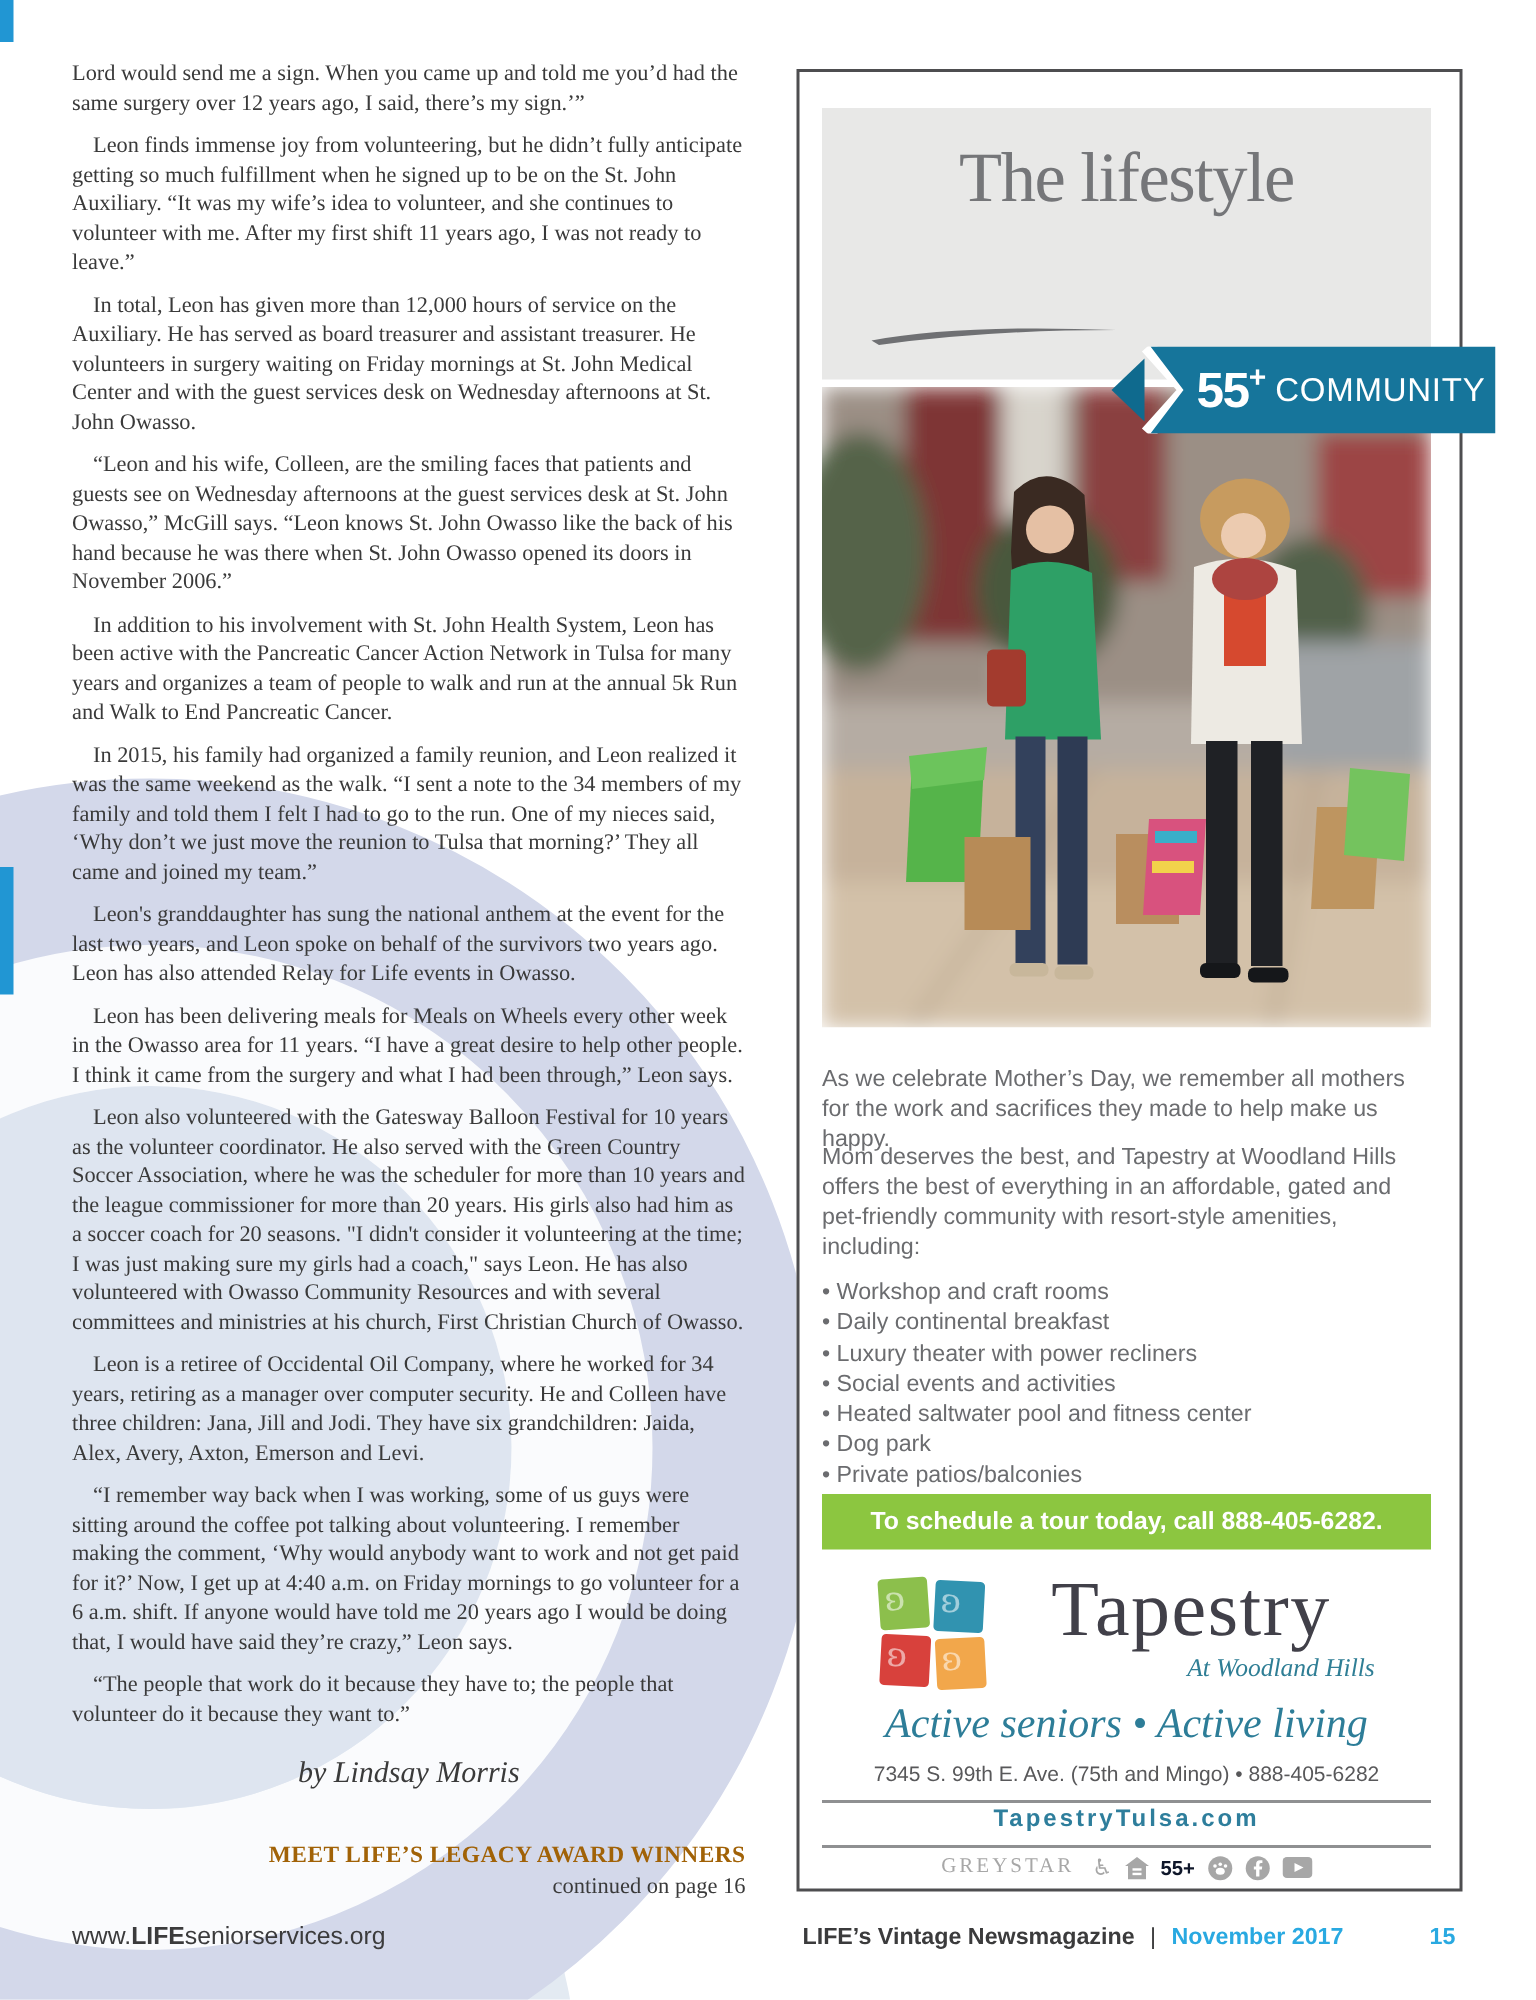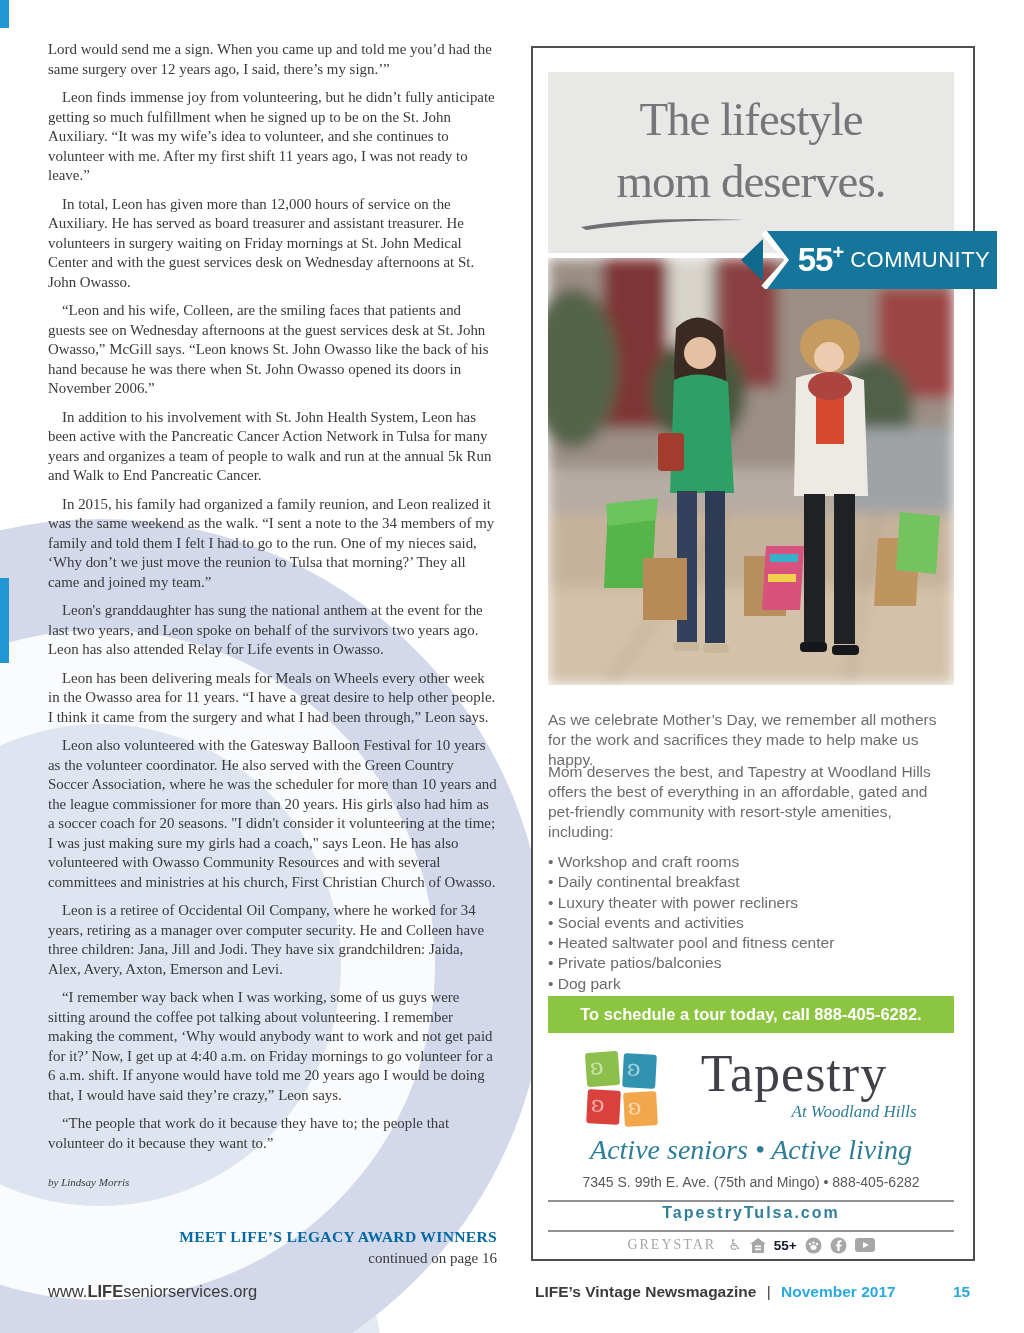--- a/index.html
+++ b/index.html
@@ -19,23 +19,23 @@
   
   .watermark { position:absolute; left:0; top:0; width:1024px; height:1333px; z-index:0; pointer-events:none; }
 
   
   .article {
     position:absolute; left:48px; top:40px; width:449px; z-index:2;
     font-size:14.9px; line-height:19.5px; color:#3a3a3a;
   }
   .article p { margin-bottom:9px; text-indent:14px; }
   .article p.no-indent { text-indent:0; }
-  .byline { text-align:left; font-style:italic; font-size:11px; margin-top:20px; }
+  .byline { text-align:center; font-style:italic; font-size:20px; margin-top:20px; }
   .legacy { margin-top:34px; text-align:right; }
-  .legacy-heading { font-weight:bold; font-size:15.6px; letter-spacing:.3px; color:#0369a1; }
+  .legacy-heading { font-weight:bold; font-size:15.6px; letter-spacing:.3px; color:#a16207; }
   .legacy-continued { font-size:15px; margin-top:3px; color:#3a3a3a; }
 
   
   .footer-site { position:absolute; left:48px; top:1282px; z-index:3;
     font-family:"Liberation Sans", sans-serif; font-size:16.5px; color:#3b3b3c; }
   .footer-site b { font-weight:bold; }
   .footer-mag { position:absolute; left:535px; top:1283px; z-index:3;
     font-family:"Liberation Sans", sans-serif; font-size:15.5px; font-weight:bold; color:#3b3b3c; }
   .footer-mag .sep { font-weight:normal; color:#3b3b3c; padding:0 6px; }
   .footer-mag .date { color:#29a9e1; }
@@ -133,21 +133,20 @@
   <div class="legacy">
     <div class="legacy-heading">MEET LIFE’S LEGACY AWARD WINNERS</div>
     <div class="legacy-continued">continued on page 16</div>
   </div>
 </div>
 
 <div class="ad">
 
   <div class="block ad-headline-box">
     <div>The lifestyle</div>
-    <div>mom deserves.</div>
     <svg class="brush" width="170" height="18" viewBox="0 0 170 18">
       <path d="M3,13 Q60,2 166,6 Q80,6 8,16 Z" fill="#6f7073"></path>
     </svg>
   </div>
 
   <svg class="banner" viewBox="0 0 260 58">
     <polyline points="28,0 54,29 28,58" fill="none" stroke="#ffffff" stroke-width="10"></polyline>
     <polygon points="30,0 260,0 260,58 30,58 52,29" fill="#16759b"></polygon>
     <polygon points="4,29 26,8 26,50" fill="#0f6a8e"></polygon>
   </svg>
@@ -220,22 +219,22 @@
 
   <div class="block ad-copy ad-p1">As we celebrate Mother’s Day, we remember all mothers for the work and sacrifices they made to help make us happy.</div>
   <div class="block ad-copy ad-p2">Mom deserves the best, and Tapestry at Woodland Hills offers the best of everything in an affordable, gated and pet-friendly community with resort-style amenities, including:</div>
 
   <ul class="block ad-copy ad-bullets">
     <li>Workshop and craft rooms</li>
     <li>Daily continental breakfast</li>
     <li>Luxury theater with power recliners</li>
     <li>Social events and activities</li>
     <li>Heated saltwater pool and fitness center</li>
+    <li>Dog park</li>
     <li>Private patios/balconies</li>
-    <li>Dog park</li>
   </ul>
 
   <div class="block ad-cta">To schedule a tour today, call 888-405-6282.</div>
 
   <div class="block ad-logo">
     <div class="logo-row">
       <div class="tiles">
         <div class="tile g">
             <span class="swirl">ʚ</span>
           </div>

